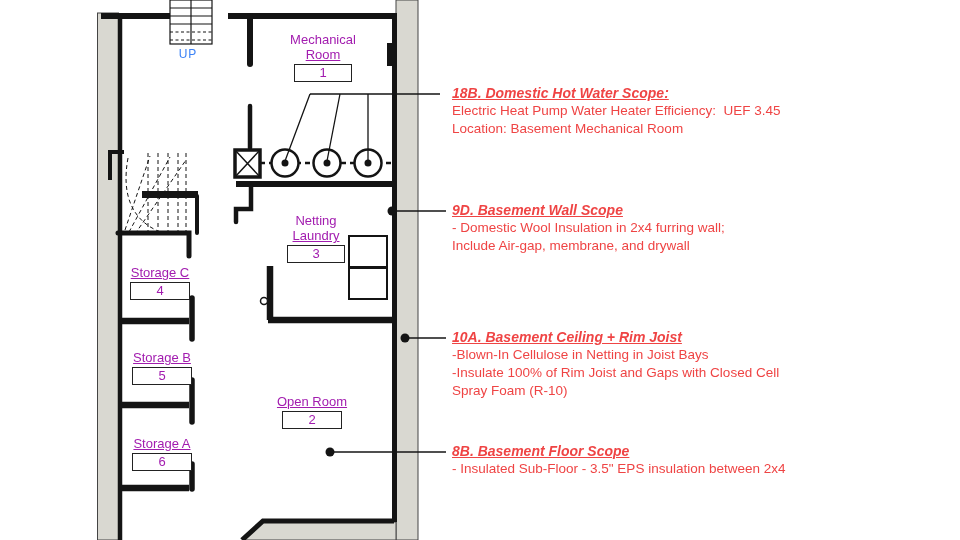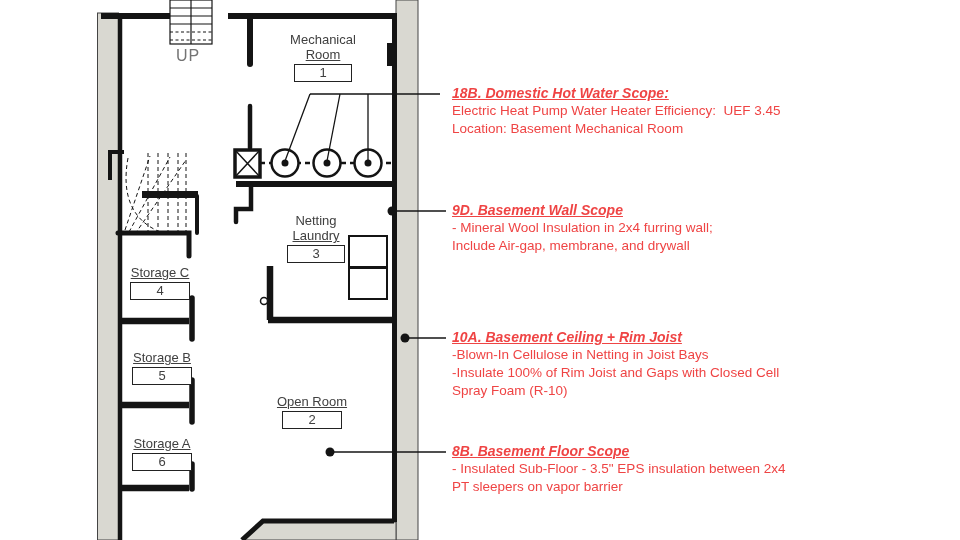--- a/index.html
+++ b/index.html
@@ -1,25 +1,25 @@
 <!DOCTYPE html>
 <html><head>
 <meta charset="utf-8">
 <style>
   html,body{margin:0;padding:0;background:#fff;}
   body{width:960px;height:540px;position:relative;overflow:hidden;
        font-family:"Liberation Sans", sans-serif;color:#111;}
   #plan-svg{position:absolute;left:0;top:0;}
   .room-label{position:absolute;width:130px;text-align:center;
-              font-size:13px;line-height:15px;color:#404040;}
+              font-size:13px;line-height:15px;color:#a21caf;}
   .room-label .u{text-decoration:underline;}
   .room-num{display:inline-block;border:1.6px solid #222;background:#fff;
             width:56px;height:16px;line-height:16px;font-size:13px;margin-top:2px;}
   .num-wide{width:58px;}
-  .stair-label{position:absolute;font-size:16px;color:#737373;letter-spacing:1px;}
+  .stair-label{position:absolute;font-size:12px;color:#3b82f6;letter-spacing:1px;}
   .anno{position:absolute;left:452px;width:390px;color:#ef4444;}
   .anno-h{font-size:14px;font-weight:bold;font-style:italic;
           text-decoration:underline;line-height:18px;white-space:pre;}
   .anno-line{font-size:13.5px;line-height:18px;white-space:pre-wrap;}
 </style>
 </head>
 <body>
 
 <svg id="plan-svg" width="960" height="540" viewBox="0 0 960 540">
 
@@ -135,28 +135,27 @@
 </div>
 
 <div class="anno" style="top:84px;">
   <div class="anno-h">18B. Domestic Hot Water Scope:</div>
   <div class="anno-line">Electric Heat Pump Water Heater Efficiency:  UEF 3.45</div>
   <div class="anno-line">Location: Basement Mechanical Room</div>
 </div>
 
 <div class="anno" style="top:201px;">
   <div class="anno-h">9D. Basement Wall Scope</div>
-  <div class="anno-line">- Mineral Wool Insulation in 2x4 furring wall;</div>
+  <div class="anno-line">- Domestic Wool Insulation in 2x4 furring wall;</div>
   <div class="anno-line">Include Air-gap, membrane, and drywall</div>
 </div>
 
 <div class="anno" style="top:328px;">
   <div class="anno-h">10A. Basement Ceiling + Rim Joist</div>
   <div class="anno-line">-Blown-In Cellulose in Netting in Joist Bays</div>
   <div class="anno-line">-Insulate 100% of Rim Joist and Gaps with Closed Cell</div>
   <div class="anno-line">Spray Foam (R-10)</div>
 </div>
 
 <div class="anno" style="top:442px;">
   <div class="anno-h">8B. Basement Floor Scope</div>
   <div class="anno-line">- Insulated Sub-Floor - 3.5" EPS insulation between 2x4</div>
-  <div class="anno-line">PT sleepers on vapor barrier</div>
 </div>
 
 </body></html>

